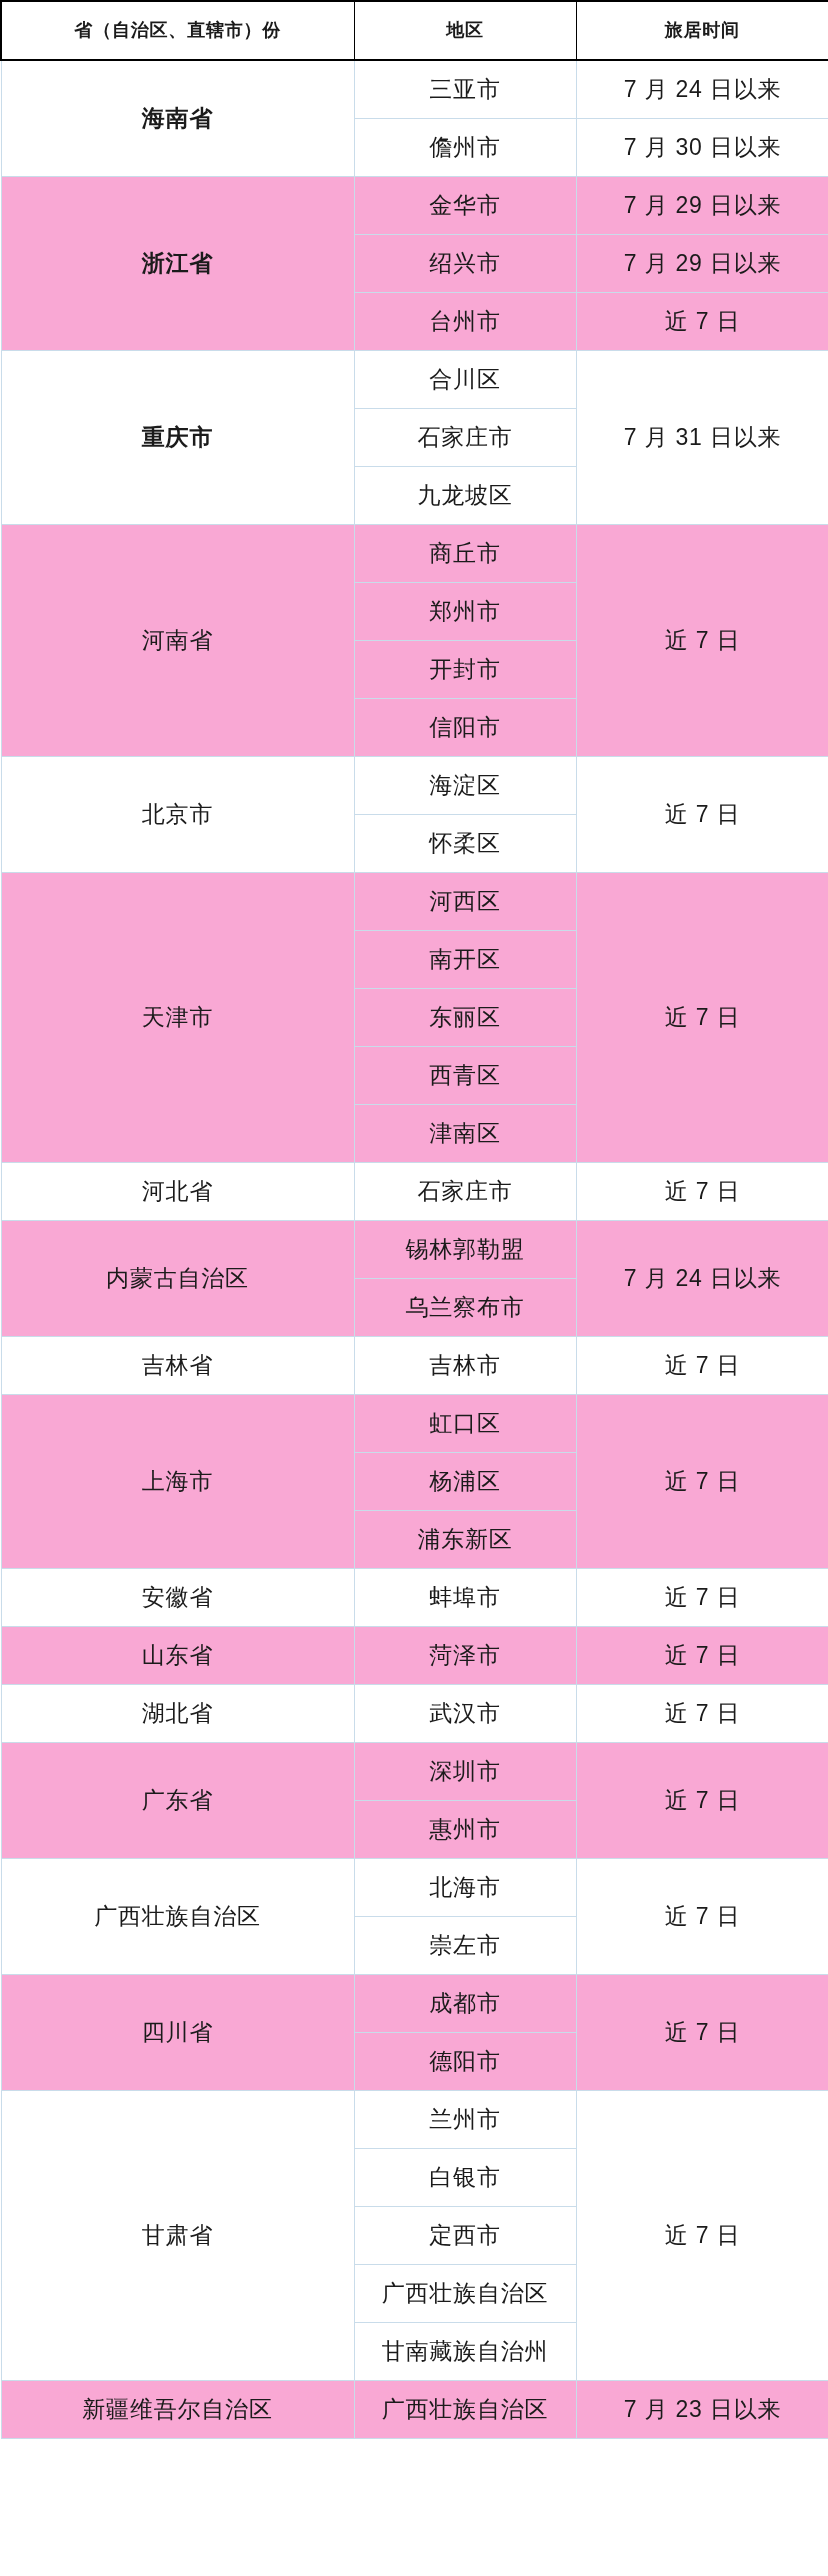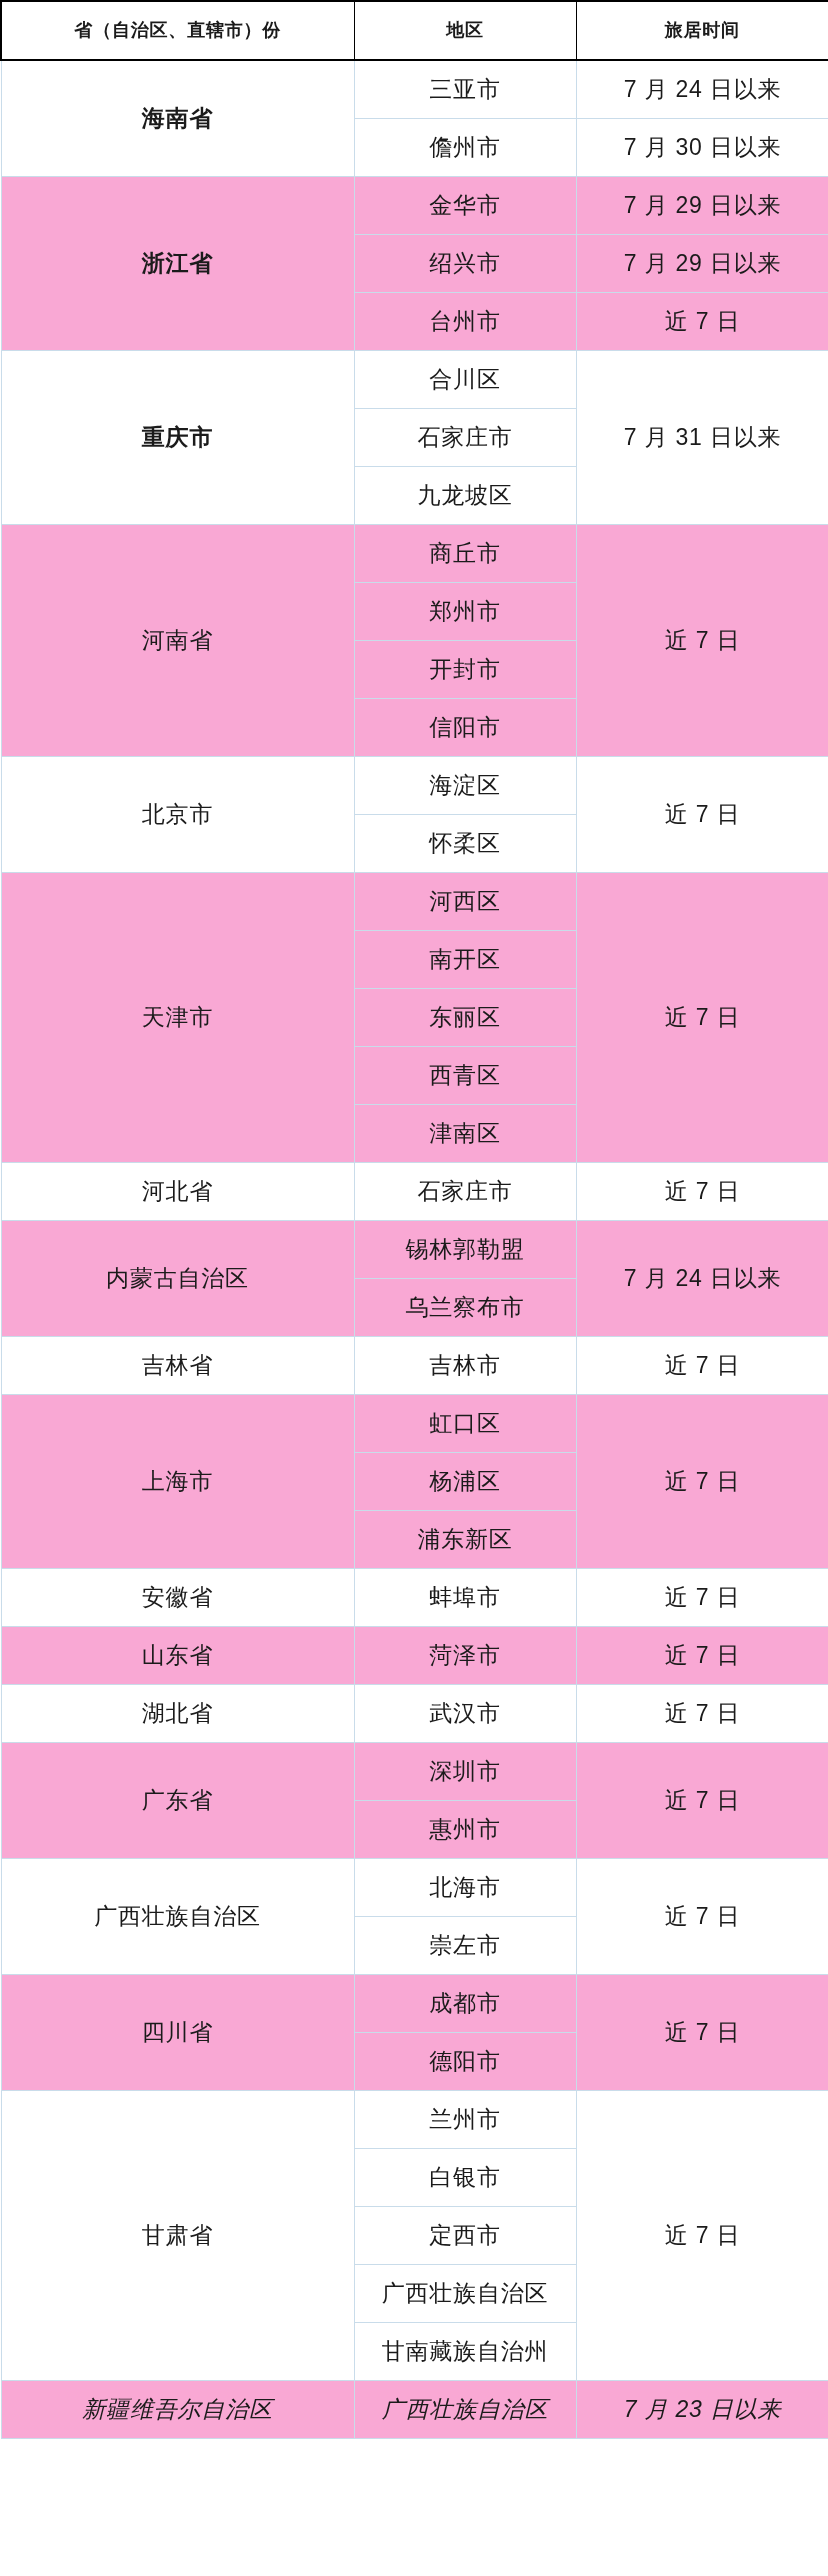--- a/index.html
+++ b/index.html
@@ -54,21 +54,21 @@
     color: #e8000d;
     font-weight: normal;
   }
   td.province {
     font-size: 23px;
   }
   td.province.alert { font-weight: bold; }
 
   .edge-left { border-left: 2.3px solid #000000; }
   .edge-right { border-right: 2.3px solid #000000; }
-  .edge-bottom { border-bottom: 2.3px solid #000000; font-style: italic; }
+  .edge-bottom { border-bottom: 2.3px solid #000000; }
 </style>
 </head>
 <body>
 
 <table id="risk-table">
   <colgroup>
     <col class="c-province">
     <col class="c-area">
     <col class="c-time">
   </colgroup>

